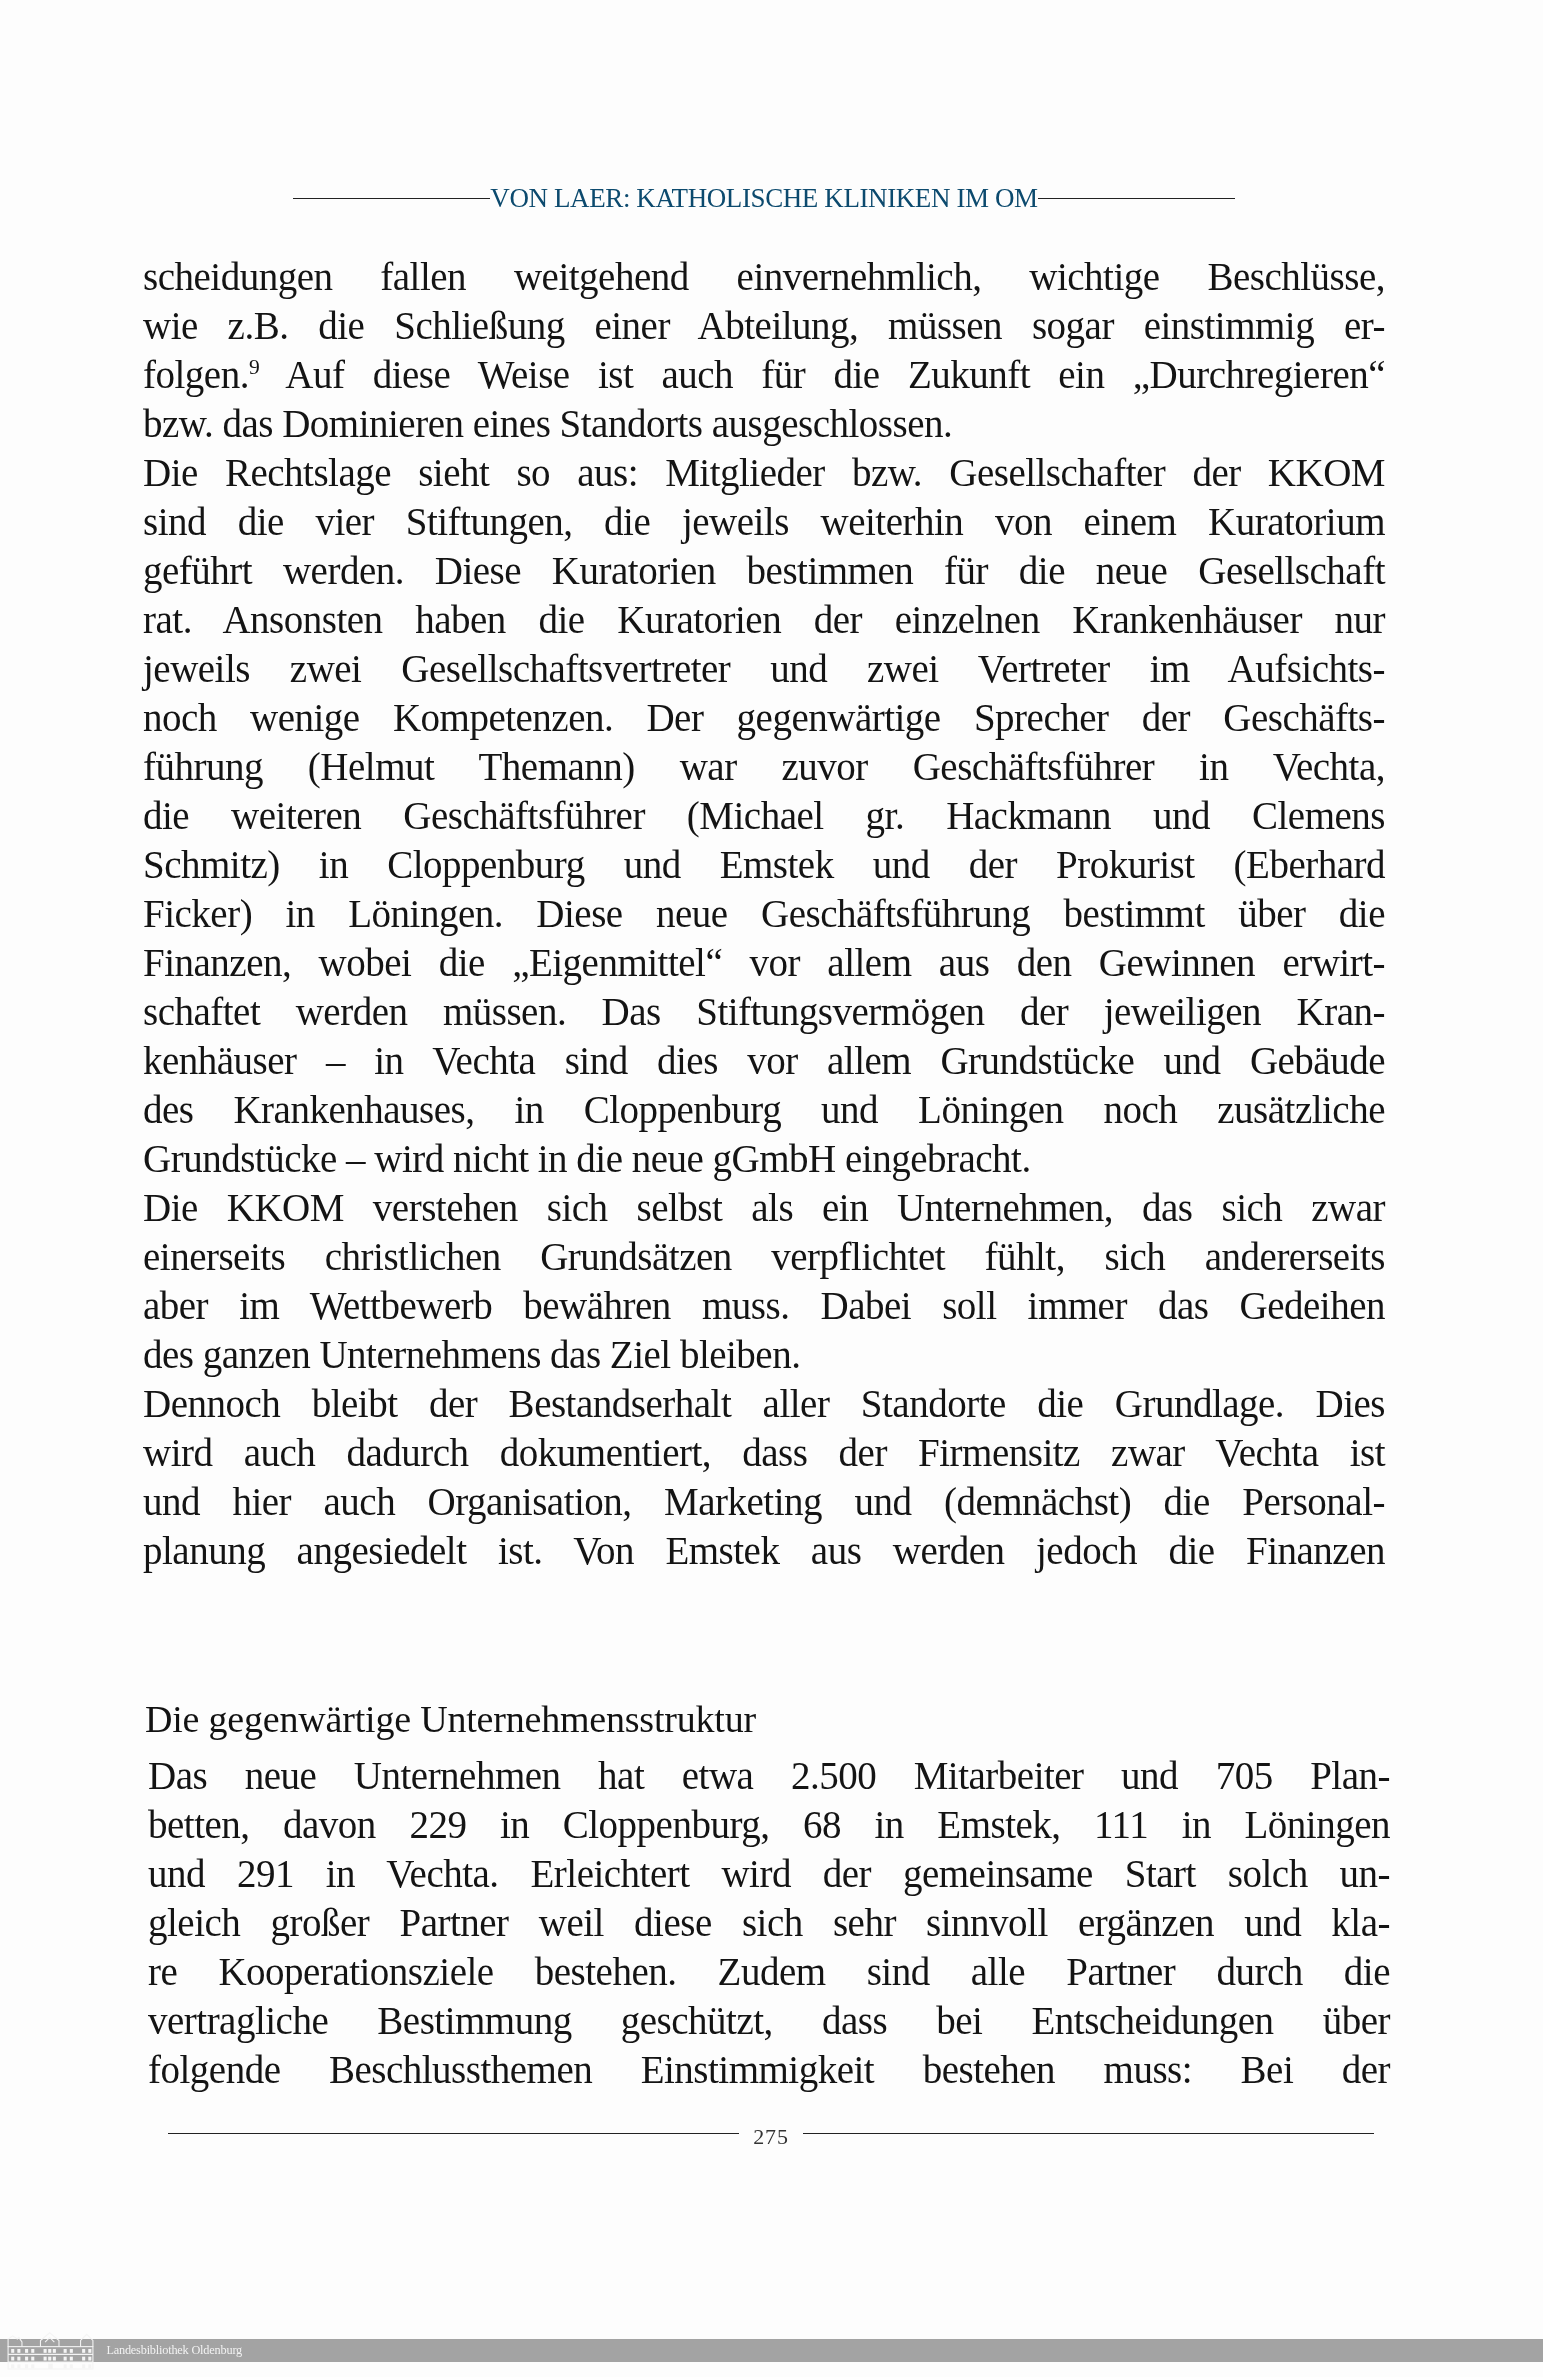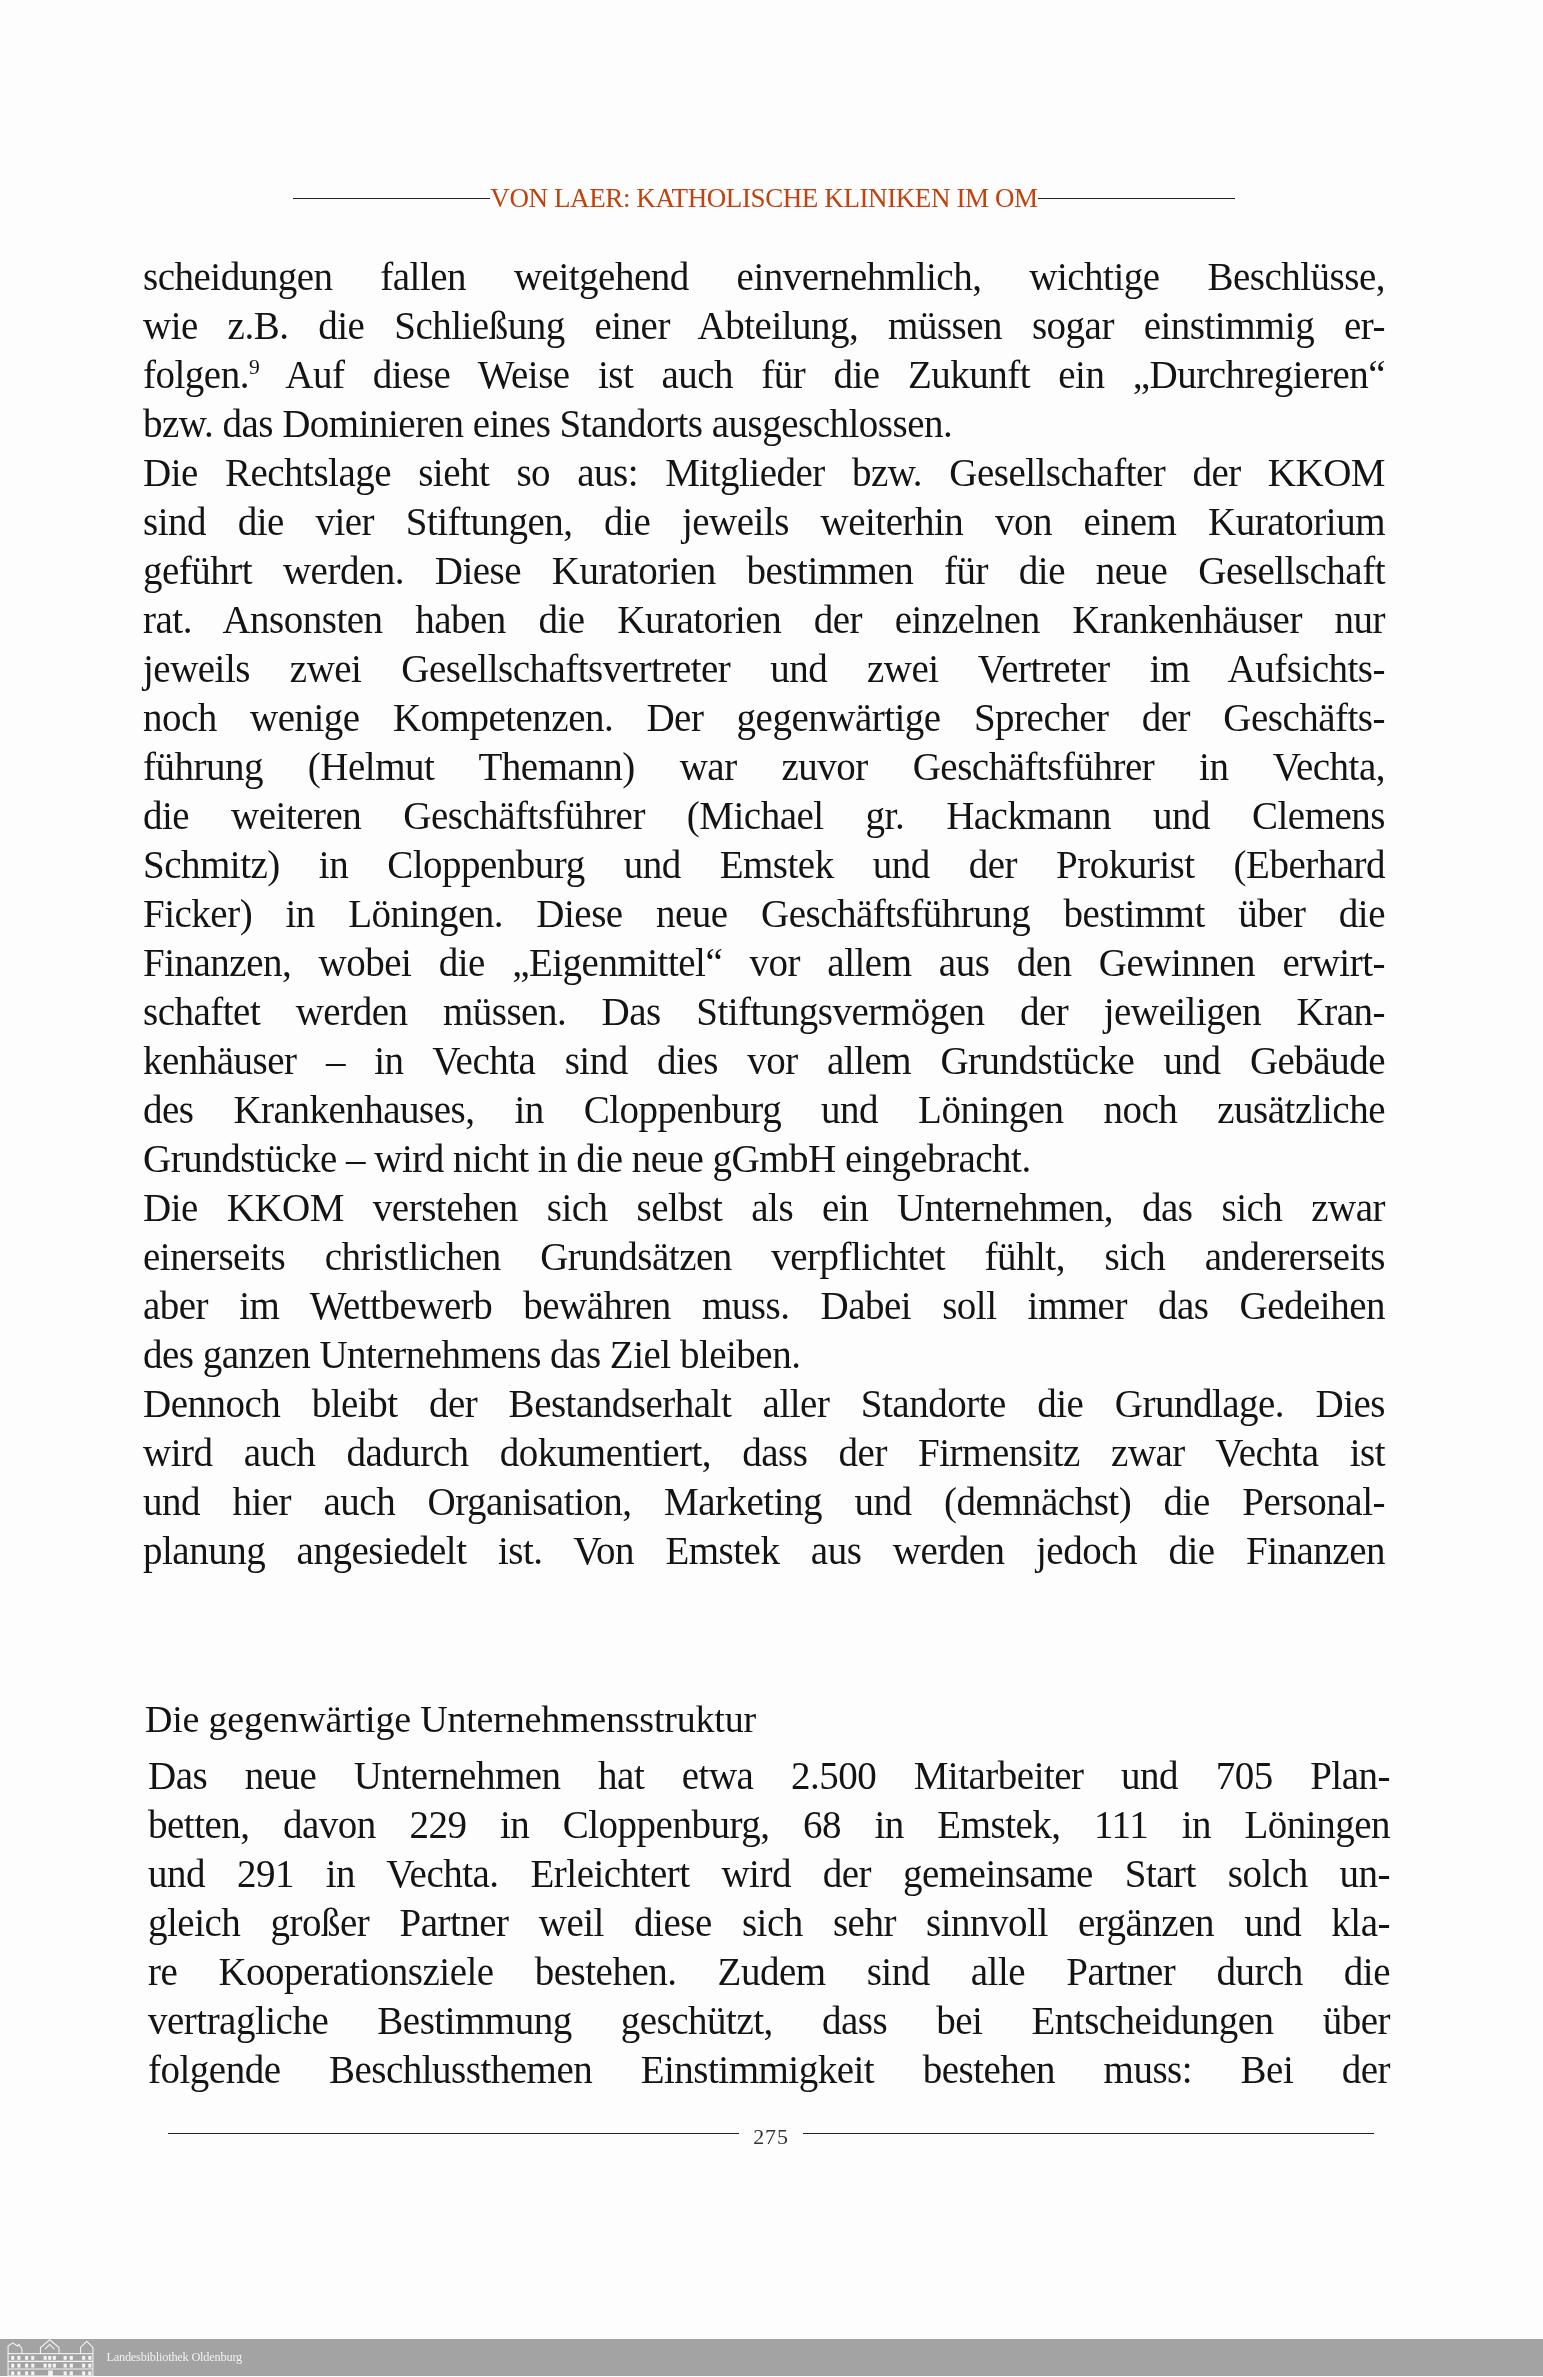--- a/index.html
+++ b/index.html
@@ -28,21 +28,21 @@
     .running-head .rule {
       flex: 0 0 197px;
       height: 1.5px;
       background: #222;
     }
     .running-head .title {
       font-size: 27px;
       letter-spacing: -0.4px;
       margin: 0 0;
       white-space: nowrap;
-      color: #c2410c;
+      color: #0c4a6e;
     }
     .text-block {
       position: absolute;
       left: 143px;
       top: 252px;
       width: 1242px;
     }
     .line {
       display: block;
       height: 49px;
@@ -99,21 +99,21 @@
       letter-spacing: 0.8px;
       height: 20px;
       overflow: hidden;
       line-height: 26px;
     }
     .footer-bar {
       position: absolute;
       left: 0;
       top: 2339px;
       width: 1543px;
-      height: 37px;
+      height: 23px;
       background: #a3a3a3;
       display: flex;
       align-items: center;
     }
     .footer-bar .logo {
       width: 91px;
       height: 39px;
       margin-left: 4.6px;
     }
     .footer-bar .lib-name {

